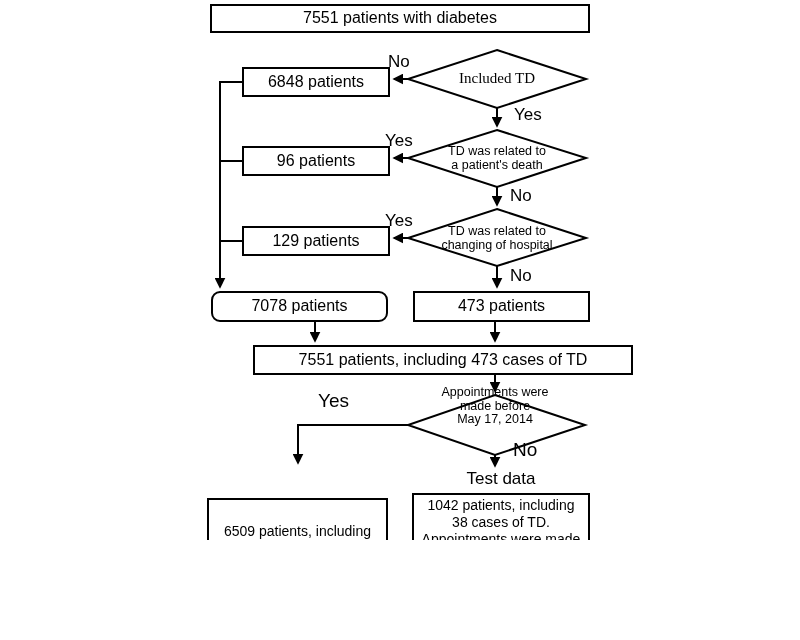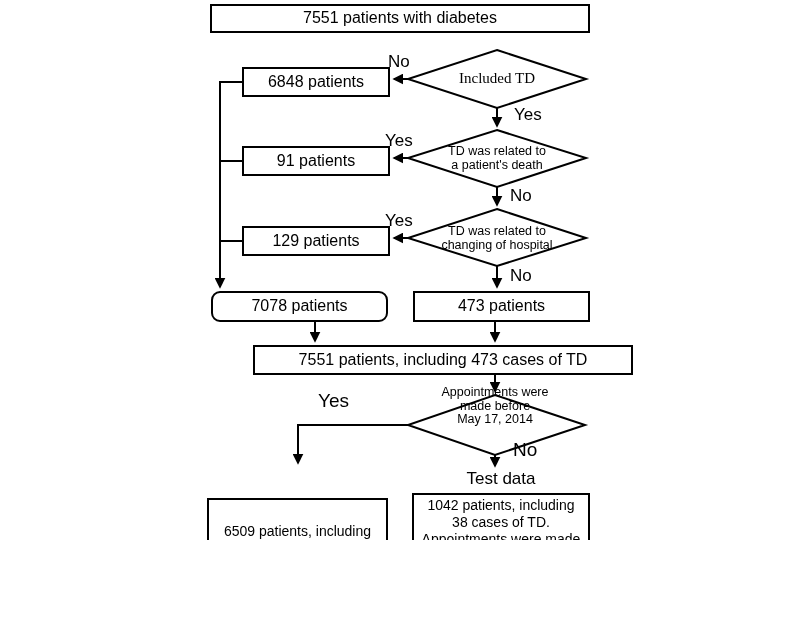--- a/index.html
+++ b/index.html
@@ -63,21 +63,21 @@
     <polygon points="497,50 586,79 497,108 408,79" fill="#fff" stroke="#000" stroke-width="2"></polygon>
     <polygon points="497,130 586,158 497,187 408,158" fill="#fff" stroke="#000" stroke-width="2"></polygon>
     <polygon points="497,209 586,238 497,266 408,238" fill="#fff" stroke="#000" stroke-width="2"></polygon>
     <polygon points="495,395 585,425 495,455 408,425" fill="#fff" stroke="#000" stroke-width="2"></polygon>
   </svg>
 
   <div class="box" style="left:210px; top:4px; width:380px; height:29px;">7551 patients with diabetes</div>
 
   <div class="box" style="left:242px; top:67px; width:148px; height:30px;">6848 patients</div>
 
-  <div class="box" style="left:242px; top:146px; width:148px; height:30px;">91 patients</div>
+  <div class="box" style="left:242px; top:146px; width:148px; height:30px;">96 patients</div>
 
   <div class="box" style="left:242px; top:226px; width:148px; height:30px;">129 patients</div>
 
   <div class="box" style="left:211px; top:291px; width:177px; height:31px;border-radius:9px;">7078 patients</div>
 
   <div class="box" style="left:413px; top:291px; width:177px; height:31px;">473 patients</div>
 
   <div class="box" style="left:205px; top:345px; width:380px; height:30px;margin-left:48px;">7551 patients, including 473 cases of TD</div>
 
   <div class="box small-text" style="left:207px; top:498px; width:181px; height:135px;">6509 patients, including

